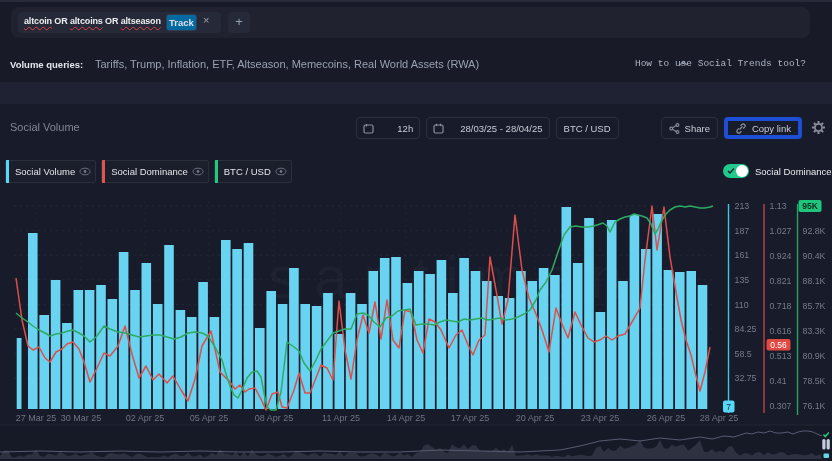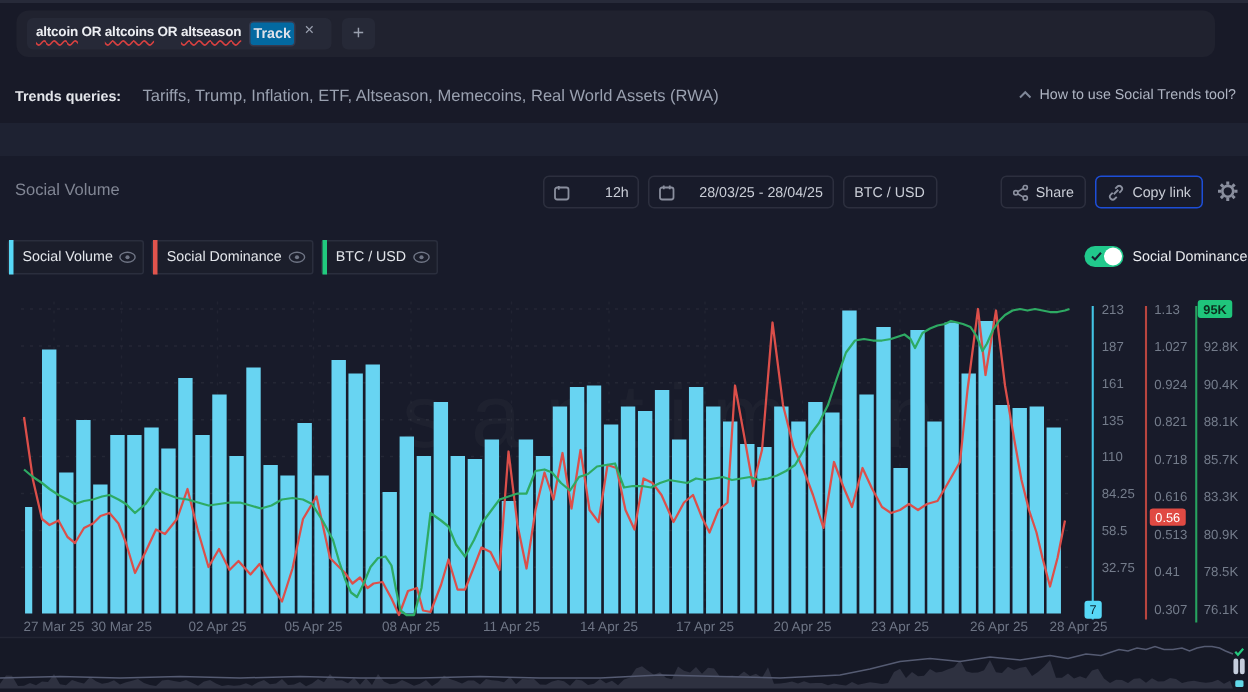--- a/index.html
+++ b/index.html
@@ -16,26 +16,26 @@
 <span style="text-decoration:underline;text-decoration-style:wavy;text-decoration-color:#d94040;text-decoration-thickness:1px;text-underline-offset:2px;">altcoin</span>
 <span> OR </span>
 <span style="text-decoration:underline;text-decoration-style:wavy;text-decoration-color:#d94040;text-decoration-thickness:1px;text-underline-offset:2px;">altcoins</span>
 <span> OR </span>
 <span style="text-decoration:underline;text-decoration-style:wavy;text-decoration-color:#d94040;text-decoration-thickness:1px;text-underline-offset:2px;">altseason</span>
 </div>
 <div class="abs" style="left:166px;top:13.5px;width:31px;height:17px;border:1px solid #363a4e;background:#0369a1;border-radius:3px;color:#dfe2ea;font-size:9.5px;font-weight:bold;text-align:center;line-height:15px;">Track</div>
 <div class="abs" style="left:203px;top:14px;color:#9ba1b0;font-size:11px;">×</div>
 <div class="abs" style="left:228px;top:12px;width:22px;height:21px;background:#262937;border-radius:4px;color:#9aa0af;font-size:13px;text-align:center;line-height:20px;">+</div>
 
-<div class="abs" style="left:10px;top:59px;font-size:9.5px;color:#e3e5ea;font-weight:bold;">Trends queries:</div>
+<div class="abs" style="left:10px;top:59px;font-size:9.5px;color:#e3e5ea;font-weight:bold;">Volume queries:</div>
 <div class="abs" style="left:95px;top:58px;font-size:11px;color:#9aa1b0;white-space:nowrap;">Tariffs, Trump, Inflation, ETF, Altseason, Memecoins, Real World Assets (RWA)</div>
 <svg class="abs" style="left:679px;top:60px;" width="9" height="6" viewBox="0 0 9 6">
     <path d="M1 5 L4.5 1.5 L8 5" stroke="#7f8798" stroke-width="1.3" fill="none"></path>
   </svg>
-<div class="abs" style="right:8px;top:58px;font-size:9.5px;color:#aeb4c2;white-space:nowrap;">How to use Social Trends tool?</div>
+<div class="abs" style="right:26px;top:58px;font-size:9.5px;color:#aeb4c2;white-space:nowrap;font-family:Liberation Mono, monospace;">How to use Social Trends tool?</div>
 
 <div class="abs" style="left:0;top:82px;width:832px;height:22px;background:#1e2232;"></div>
 
 <div class="abs" style="left:10px;top:121px;font-size:11px;color:#818694;">Social Volume</div>
 <div class="abs" id="toolbar" style="right:30px;top:117px;height:22px;display:flex;gap:6px;align-items:center;white-space:nowrap;">
   <div style="display:flex;align-items:center;gap:23px;border:1px solid #2c2f3e;border-radius:4px;height:22px;padding:0 6px;color:#c9cdd6;font-size:9.5px;">
     <svg width="11" height="11" viewBox="0 0 11 11">
         <rect x="1" y="2" width="9" height="8" rx="1.5" fill="none" stroke="#8a8f9e" stroke-width="1.2"></rect>
         <line x1="3.5" y1="1" x2="3.5" y2="3.5" stroke="#8a8f9e" stroke-width="1.2"></line>
       </svg>
@@ -52,21 +52,21 @@
   <div style="display:flex;align-items:center;border:1px solid #2c2f3e;border-radius:4px;height:22px;padding:0 7px;color:#c9cdd6;font-size:9.5px;">BTC / USD</div>
   <div style="display:flex;align-items:center;gap:5px;border:1px solid #2c2f3e;border-radius:4px;height:22px;padding:0 7px;color:#c9cdd6;font-size:9.5px;margin-left:36px;">
     <svg width="11" height="11" viewBox="0 0 11 11">
         <circle cx="2.2" cy="5.5" r="1.4" fill="none" stroke="#8a8f9e" stroke-width="1.1"></circle>
         <circle cx="8.5" cy="2" r="1.4" fill="none" stroke="#8a8f9e" stroke-width="1.1"></circle>
         <circle cx="8.5" cy="9" r="1.4" fill="none" stroke="#8a8f9e" stroke-width="1.1"></circle>
         <line x1="3.4" y1="4.8" x2="7.3" y2="2.6" stroke="#8a8f9e" stroke-width="1.1"></line>
         <line x1="3.4" y1="6.2" x2="7.3" y2="8.4" stroke="#8a8f9e" stroke-width="1.1"></line>
       </svg>
     Share</div>
-  <div style="display:flex;align-items:center;gap:5px;border:1px solid #1d4ed8;border-radius:4px;height:22px;padding:0 7px;color:#c9cdd6;font-size:9.5px;">
+  <div style="display:flex;align-items:center;gap:5px;border:4px solid #1d4ed8;border-radius:4px;height:22px;padding:0 7px;color:#c9cdd6;font-size:9.5px;">
     <svg width="12" height="11" viewBox="0 0 12 11">
         <path d="M4.5 6.5 L7.5 3.5" stroke="#8a8f9e" stroke-width="1.2" fill="none"></path>
         <path d="M5.5 2.8 L6.8 1.5 a1.9 1.9 0 0 1 2.7 2.7 L8.2 5.5" stroke="#8a8f9e" stroke-width="1.2" fill="none"></path>
         <path d="M6.5 8.2 L5.2 9.5 a1.9 1.9 0 0 1 -2.7 -2.7 L3.8 5.5" stroke="#8a8f9e" stroke-width="1.2" fill="none"></path>
       </svg>
     Copy link</div>
 </div>
 <svg class="abs" style="left:811px;top:120px;" width="15" height="15" viewBox="0 0 15 15">
  <g fill="none" stroke="#8a8f9e">
  <circle cx="7.5" cy="7.5" r="3.6" stroke-width="1.7"></circle>

